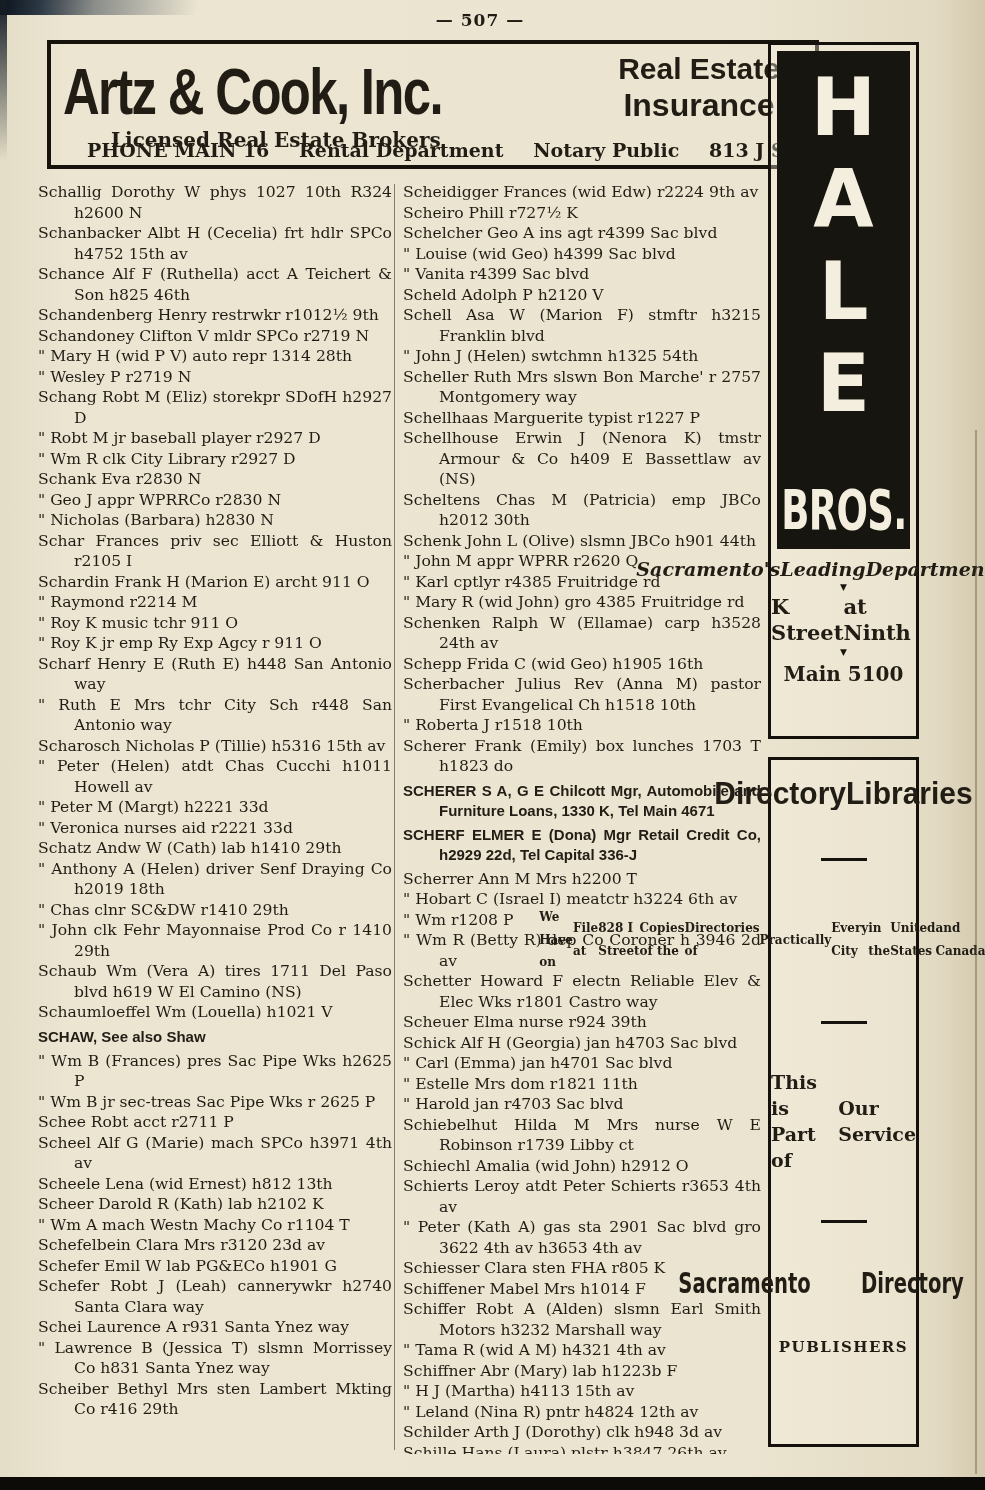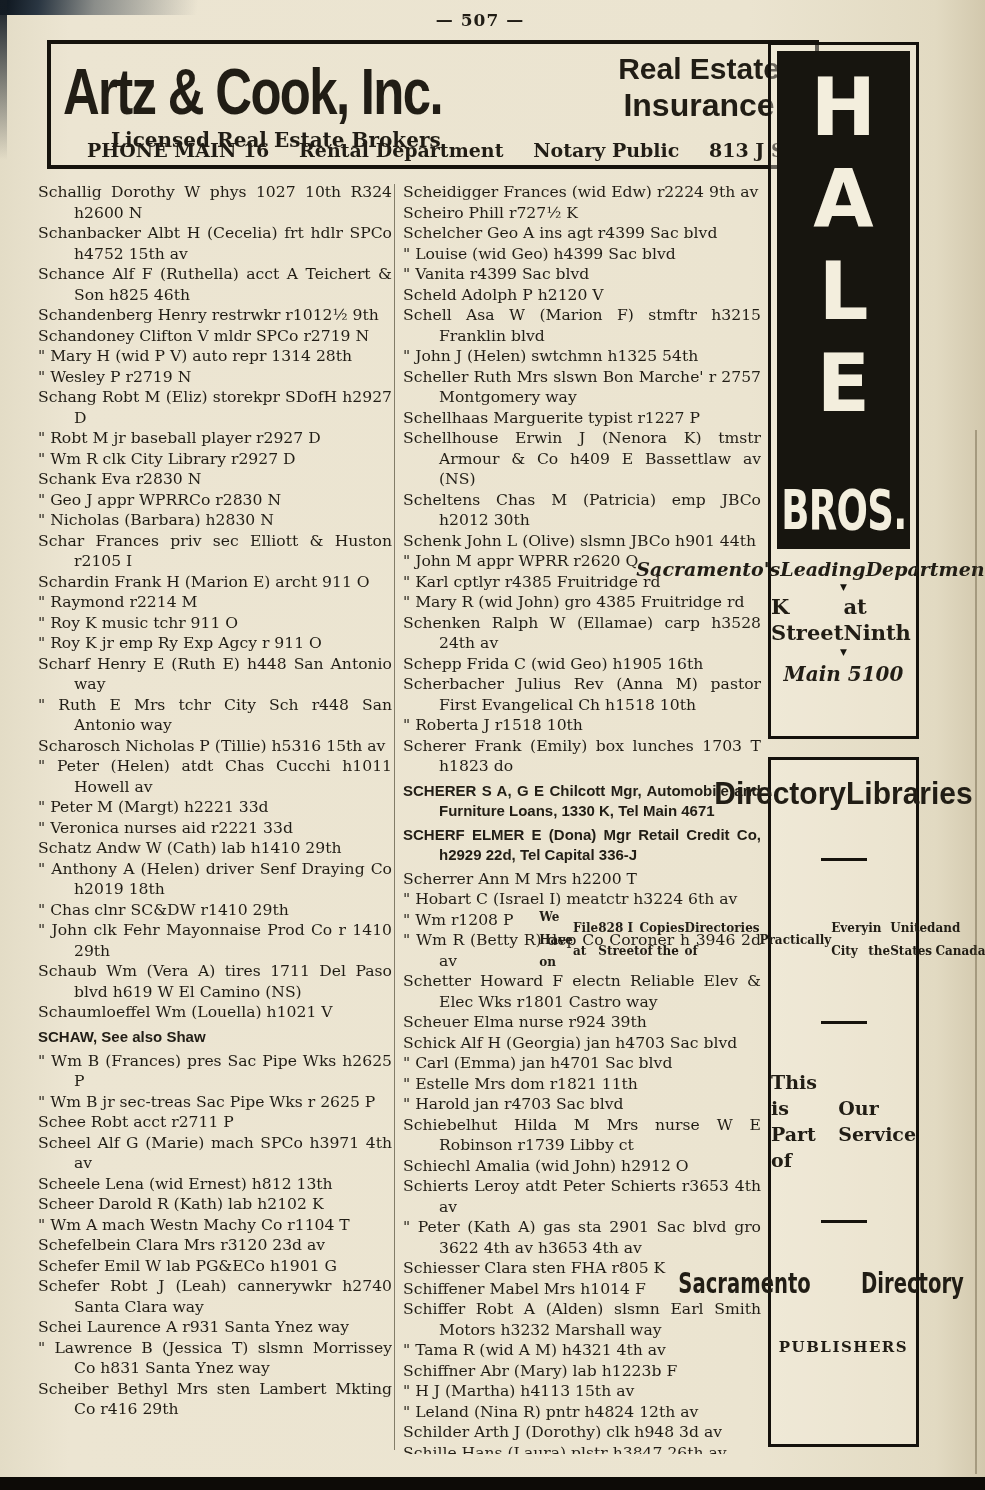--- a/index.html
+++ b/index.html
@@ -54,21 +54,21 @@
   .hale-letters{display:flex;flex-direction:column;align-items:center;}
   .hale-letter{font-family:"DejaVu Sans",sans-serif;font-weight:bold;font-size:78px;
     line-height:92px;color:#f3eedd;transform:scaleY(1.02);}
   .hale-bros{font-family:"DejaVu Sans",sans-serif;font-weight:bold;font-size:56px;
     color:#f3eedd;transform:scaleX(.66);letter-spacing:-1px;line-height:62px;}
   .hale-text{position:absolute;left:0;right:0;top:512px;display:flex;
     flex-direction:column;align-items:center;}
   .tagline-line{font-style:italic;font-weight:bold;font-size:19px;line-height:24px;}
   .hale-arrow{font-size:9px;line-height:13px;color:#17150f;}
   .loc-line{font-weight:bold;font-size:21px;line-height:26px;}
-  .hale-phone{font-weight:bold;font-size:20px;line-height:26px;margin-top:2px;font-style:italic;}
+  .hale-phone{font-weight:bold;font-size:20px;line-height:26px;margin-top:2px;}
 
   
   .lib-box{position:absolute;left:768px;top:757px;width:151px;height:690px;
     border:3px solid #14110c;box-sizing:border-box;display:flex;flex-direction:column;
     align-items:center;padding-top:14px;background:rgba(248,244,230,.35);gap:36px;}
   .lib-title-line{font-family:"Liberation Sans",sans-serif;font-weight:bold;
     font-size:30px;line-height:37px;letter-spacing:0;transform:scaleY(1.05);}
   .lib-rule{width:46px;height:3px;background:#16130d;margin:11px 0 9px 0;}
   .lib-body-line{font-weight:bold;font-size:12px;line-height:22.5px;}
   .lib-footer-line{font-weight:bold;font-size:19px;line-height:26px;}

